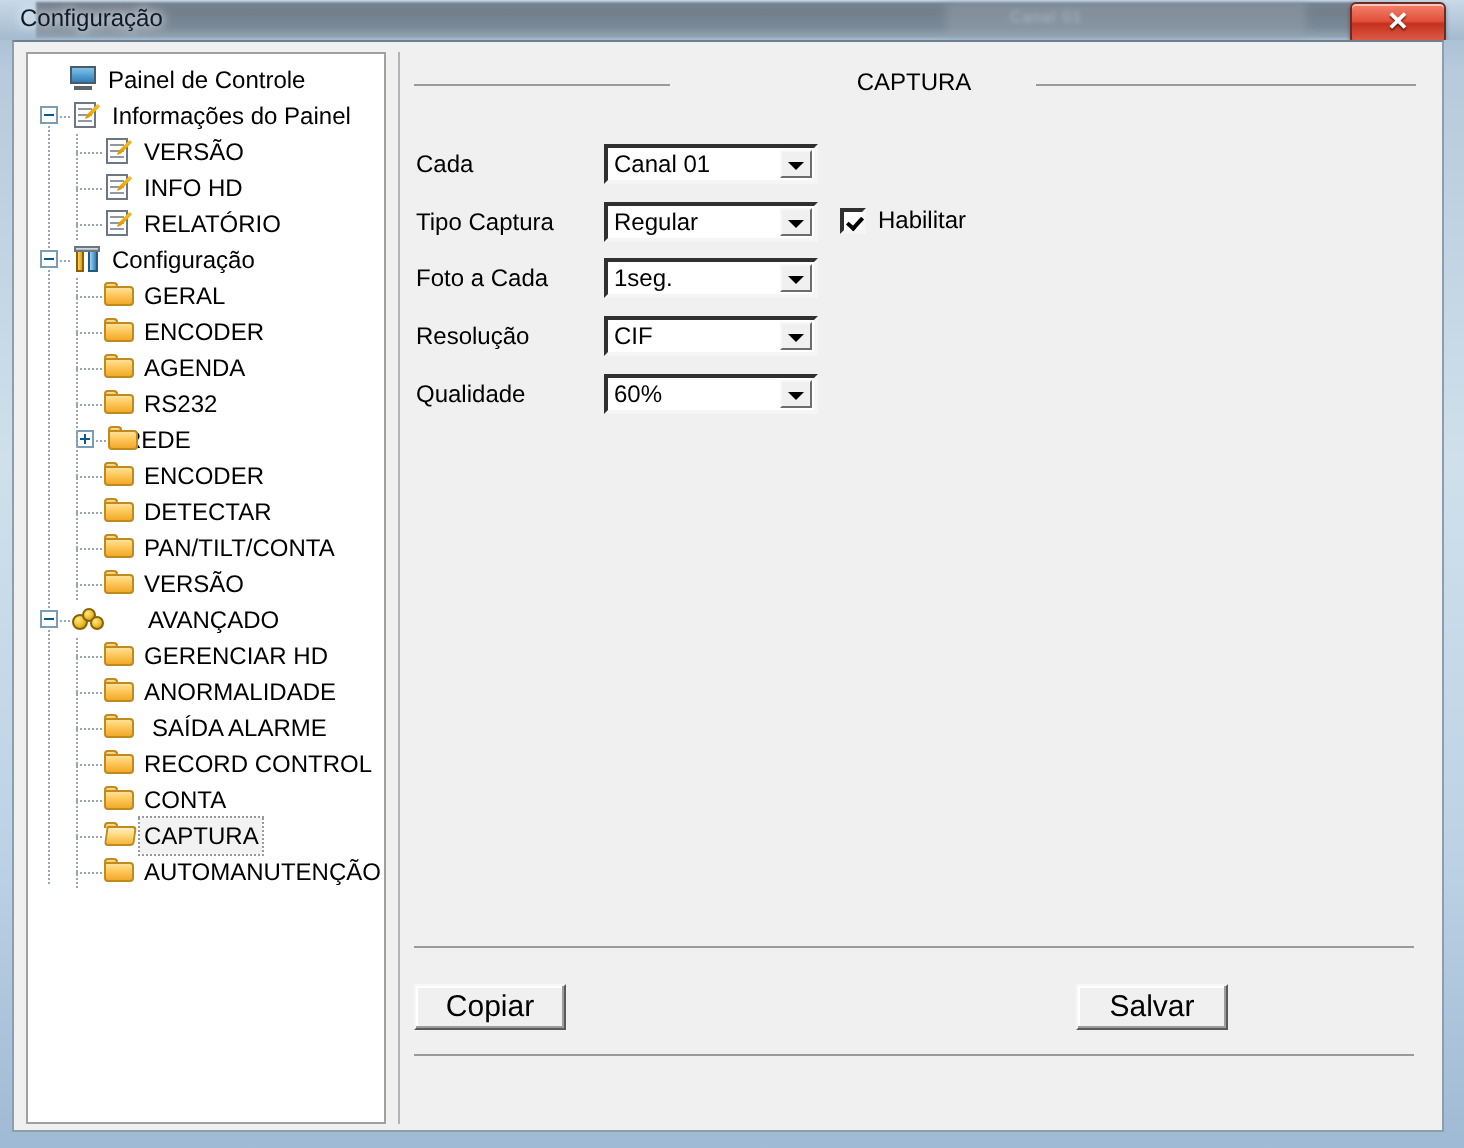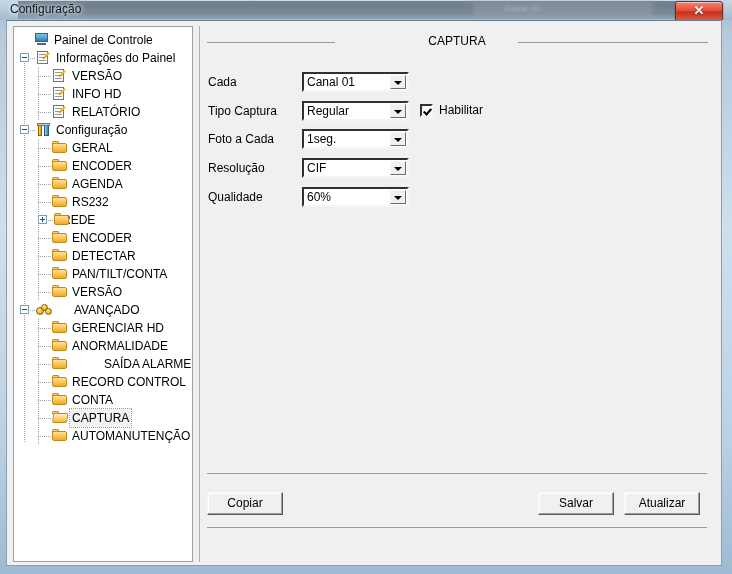--- a/index.html
+++ b/index.html
@@ -384,21 +384,21 @@
   }
   .btn {
     position: absolute;
     height: 23px;
     background: #f0f0f0;
     border: 1px solid #f7f7f7;
     border-right-color: #5a5a5a;
     border-bottom-color: #5a5a5a;
     box-shadow: inset -1px -1px 0 #9d9d9d, inset 1px 1px 0 #ffffff;
     box-sizing: border-box;
-    font-size: 12px;
+    font-size: 15px;
     color: #000;
     text-align: center;
     line-height: 21px;
     cursor: pointer;
   }
 </style>
 </head>
 <body>
 
 <div id="window">
@@ -492,21 +492,21 @@
               <div class="tab"></div>
               <div class="body"></div>
             </div><span class="lbl" style="margin-left: 56px; text-align: center;">GERENCIAR HD</span></div>
           <div class="tree-row"><div class="hline" style="left: 24px; top: 9px; width: 14px;"></div><div class="vline" style="left: 24px; top: 0px; height: 18px;"></div><div class="ico ico-folder" style="left: 38px;">
               <div class="tab"></div>
               <div class="body"></div>
             </div><span class="lbl" style="margin-left: 56px;">ANORMALIDADE</span></div>
           <div class="tree-row"><div class="hline" style="left: 24px; top: 9px; width: 14px;"></div><div class="vline" style="left: 24px; top: 0px; height: 18px;"></div><div class="ico ico-folder" style="left: 38px;">
               <div class="tab"></div>
               <div class="body"></div>
-            </div><span class="lbl" style="margin-left: 88px;">SAÍDA ALARME</span></div>
+            </div><span class="lbl" style="margin-left: 60px;">SAÍDA ALARME</span></div>
           <div class="tree-row"><div class="hline" style="left: 24px; top: 9px; width: 14px;"></div><div class="vline" style="left: 24px; top: 0px; height: 18px;"></div><div class="ico ico-folder" style="left: 38px;">
               <div class="tab"></div>
               <div class="body"></div>
             </div><span class="lbl" style="margin-left: 56px;">RECORD CONTROL</span></div>
           <div class="tree-row"><div class="hline" style="left: 24px; top: 9px; width: 14px;"></div><div class="vline" style="left: 24px; top: 0px; height: 18px;"></div><div class="ico ico-folder" style="left: 38px;">
               <div class="tab"></div>
               <div class="body"></div>
             </div><span class="lbl" style="margin-left: 56px;">CONTA</span></div>
           <div class="tree-row selected"><div class="hline" style="left: 24px; top: 9px; width: 14px;"></div><div class="vline" style="left: 24px; top: 0px; height: 18px;"></div><div class="ico ico-folder open" style="left: 38px;">
               <div class="tab"></div>
@@ -567,18 +567,17 @@
         <div class="flabel">Qualidade</div>
         <div class="combo">
           <div class="val">60%</div>
           <div class="arrowbtn"></div>
         </div>
       </div>
 
       <div class="hr-sep" style="left:7px;top:447px;width:500px;"></div>
       <div class="btn" style="left:7px;  top:466px; width:76px;">Copiar</div>
       <div class="btn" style="left:338px;top:466px; width:76px;">Salvar</div>
-      <div class="btn" style="left:424px;top:466px; width:76px;">Atualizar</div>
       <div class="hr-sep" style="left:7px;top:501px;width:500px;"></div>
 
     </div>
   </div>
 </div>
 
 </body></html>

